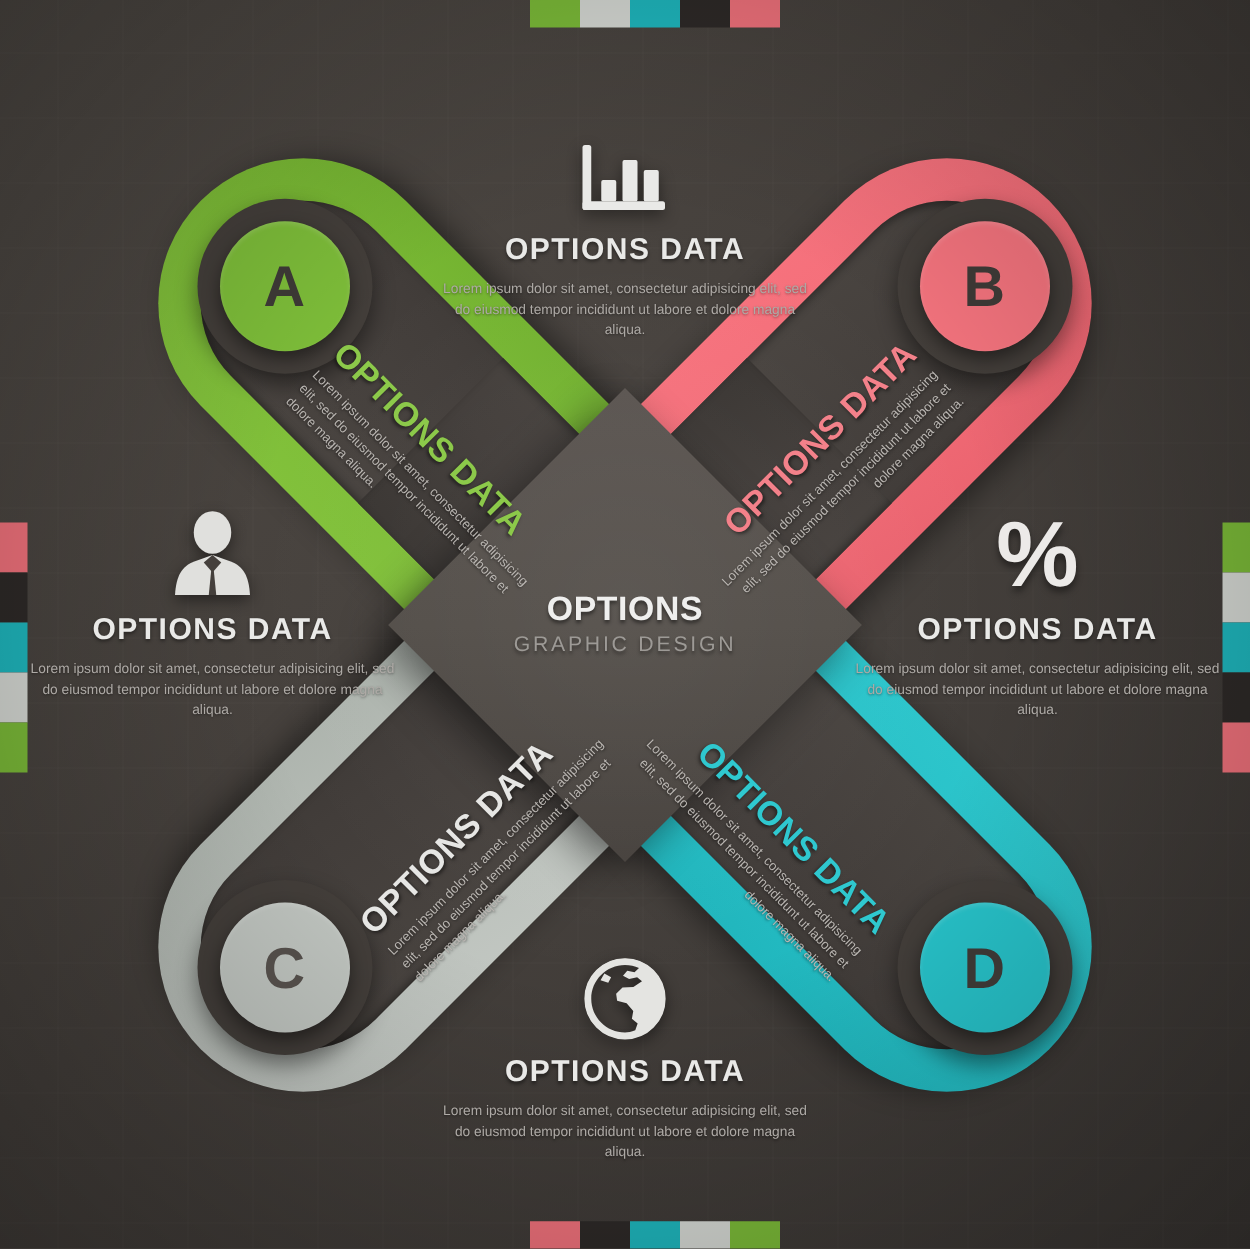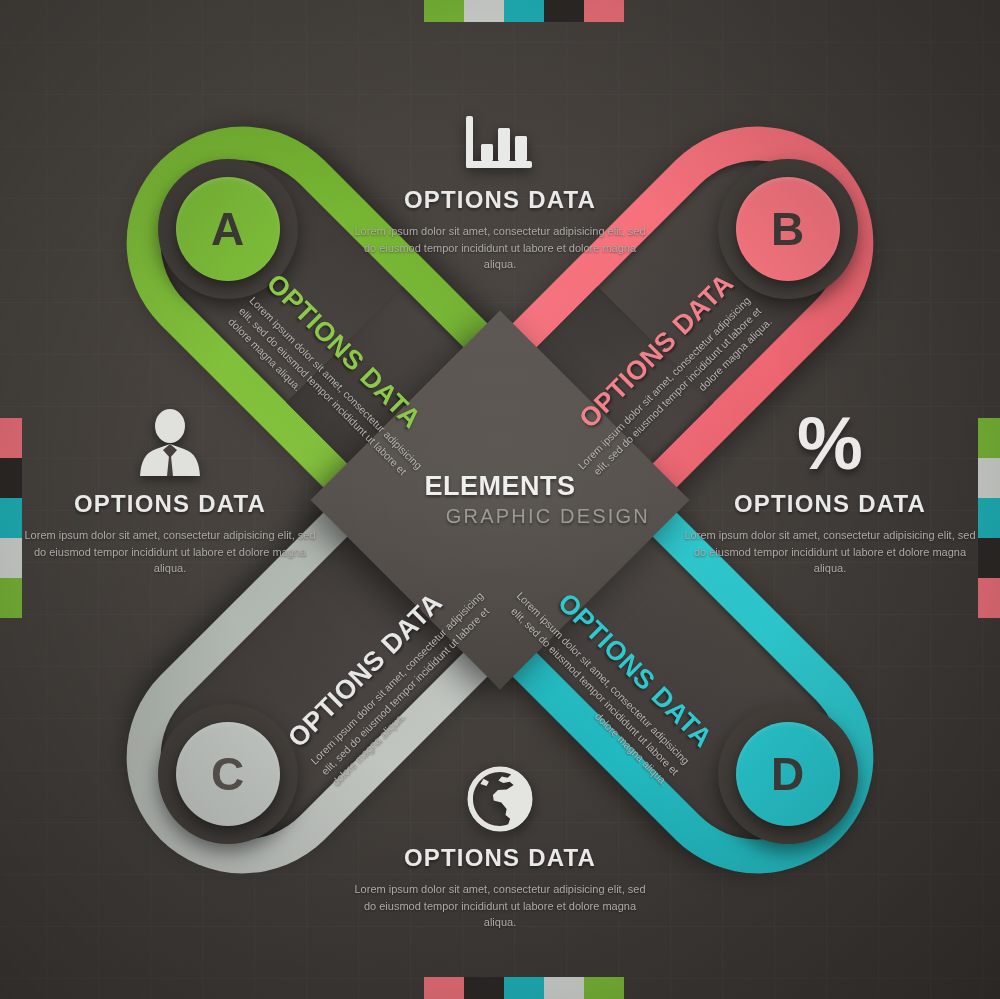--- a/index.html
+++ b/index.html
@@ -123,22 +123,22 @@
     transform:translate(-50%,-50%);
     width:300px;text-align:center;
     z-index:30;pointer-events:none;
   }
   #center-text .l1,#center-text .l2{
     font-size:27px;font-weight:bold;color:#efefee;
     letter-spacing:.5px;line-height:1.06;
     text-shadow:0 2px 3px rgba(0,0,0,.45);
   }
   #center-text .l3{
-    font-size:20px;color:#9d9a96;letter-spacing:2.2px;
-    margin-top:5px;text-shadow:0 2px 3px rgba(0,0,0,.4);text-align:right;
+    font-size:17px;color:#9d9a96;letter-spacing:2.2px;
+    margin-top:5px;text-shadow:0 2px 3px rgba(0,0,0,.4);
   }
 
   
   .arm-label{
     position:absolute;z-index:26;
     width:330px;
     transform-origin:0 0;
     pointer-events:none;
   }
   .arm-label .title{
@@ -209,21 +209,21 @@
     <div class="shadow"></div>
   </div>
   <div class="arm arm-teal">
     <div class="cap"></div>
     <div class="channel"></div>
     <div class="shadow"></div>
   </div>
 
   <div id="center"></div>
   <div id="center-text">
-    <div class="l2">ELEMENTS</div>
+    <div class="l2">OPTIONS</div>
     <div class="l3">GRAPHIC DESIGN</div>
   </div>
 
   <div class="badge-halo" id="halo-a"></div>
   <div class="badge" id="badge-a">
     <span>A</span>
   </div>
 
   <div class="badge-halo" id="halo-b"></div>
   <div class="badge" id="badge-b">

